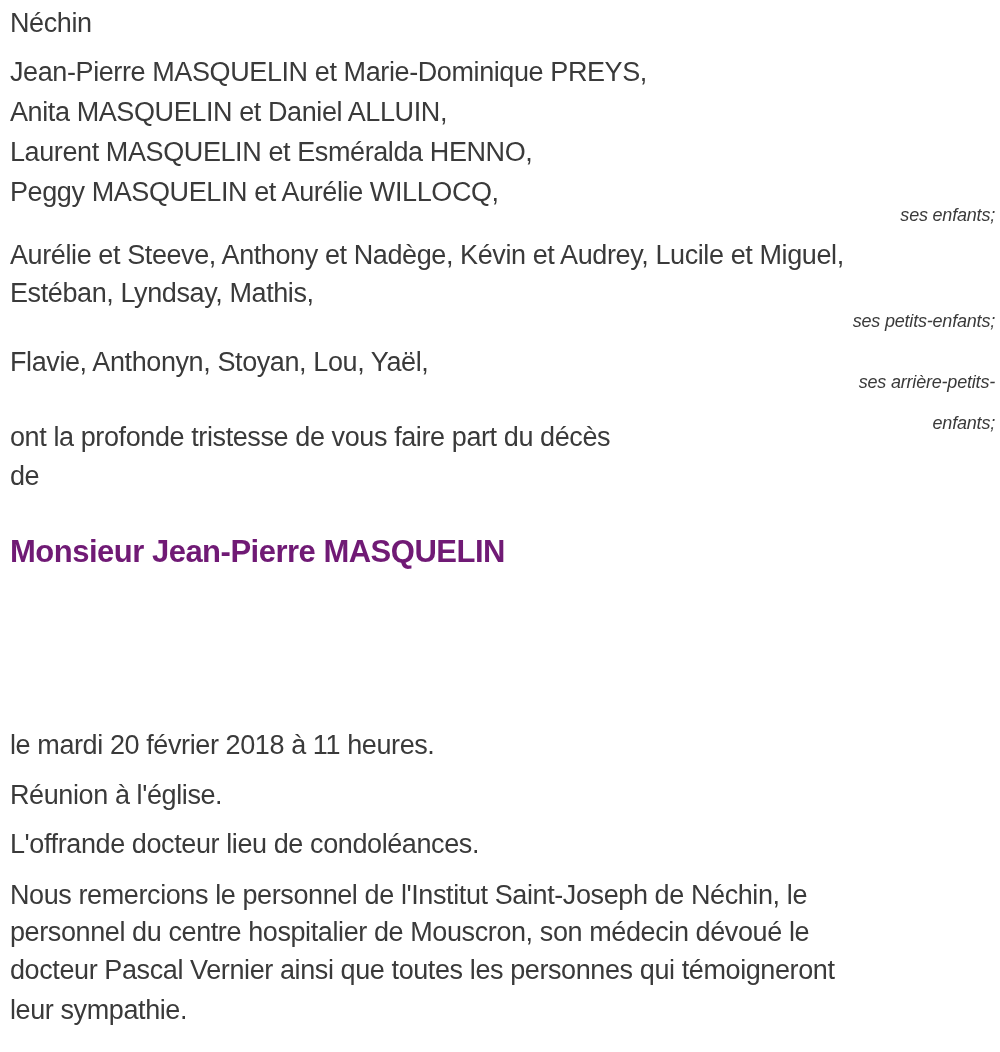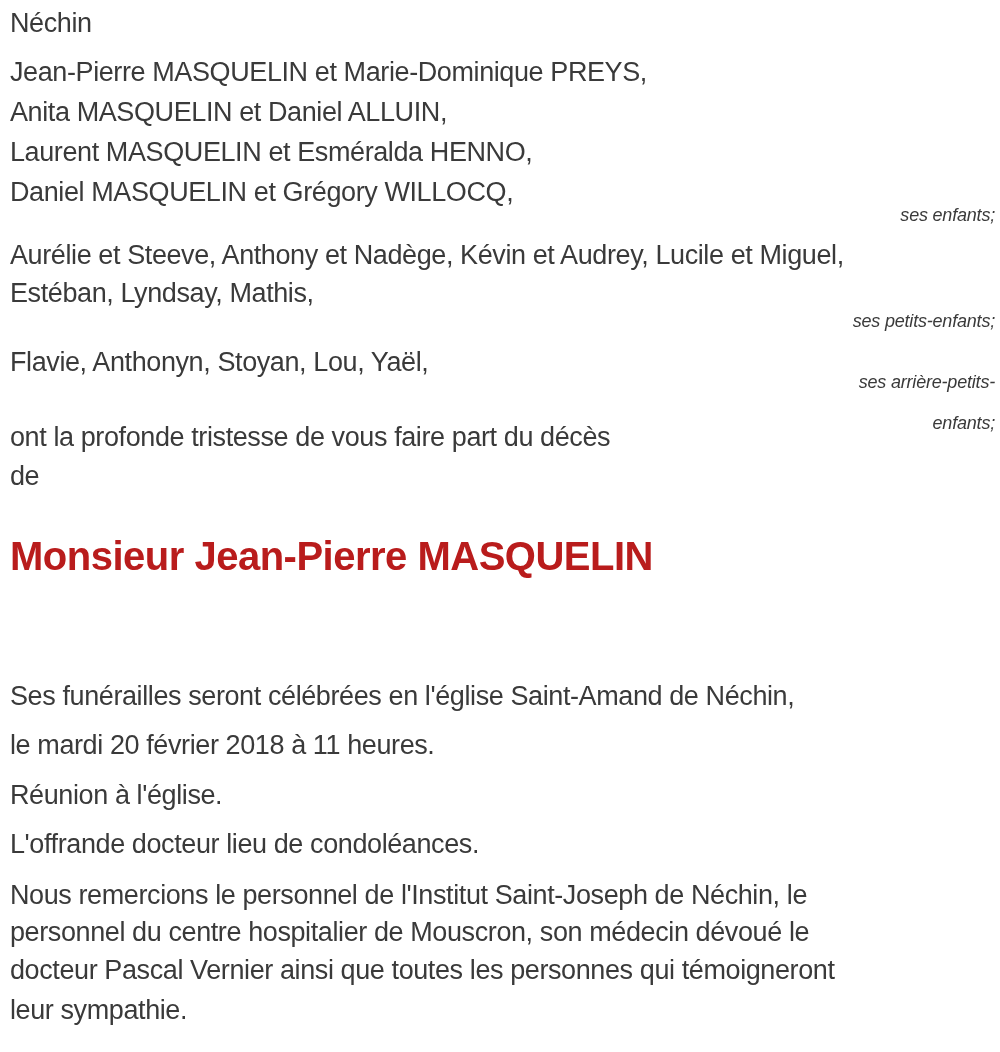--- a/index.html
+++ b/index.html
@@ -34,57 +34,56 @@
     font-size: 18px;
     line-height: 30px;
     letter-spacing: -0.2px;
     white-space: nowrap;
     color: #3a3a3a;
   }
   .deceased-title {
     position: absolute;
     left: 10px;
     top: 534px;
-    font-size: 40px;
+    font-size: 31px;
     font-weight: 700;
     letter-spacing: -0.5px;
     white-space: nowrap;
-    color: #b91c1c;
+    color: #701a75;
   }
 </style>
 </head>
 <body>
 
 <div class="page">
 
   <div class="line" style="top:8px">Néchin</div>
 
   <div class="line" style="top:57px">Jean-Pierre MASQUELIN et Marie-Dominique PREYS,</div>
   <div class="line" style="top:97px">Anita MASQUELIN et Daniel ALLUIN,</div>
   <div class="line" style="top:137px">Laurent MASQUELIN et Esméralda HENNO,</div>
-  <div class="line" style="top:177px">Daniel MASQUELIN et Grégory WILLOCQ,</div>
+  <div class="line" style="top:177px">Peggy MASQUELIN et Aurélie WILLOCQ,</div>
 
   <div class="relation" style="top:200px">ses enfants;</div>
 
   <div class="line" style="top:240px">Aurélie et Steeve, Anthony et Nadège, Kévin et Audrey, Lucile et Miguel,</div>
   <div class="line" style="top:278px">Estéban, Lyndsay, Mathis,</div>
 
   <div class="relation" style="top:306px">ses petits-enfants;</div>
 
   <div class="line" style="top:347px">Flavie, Anthonyn, Stoyan, Lou, Yaël,</div>
 
   <div class="relation" style="top:367px">ses arrière-petits-</div>
   <div class="relation" style="top:408px">enfants;</div>
 
   <div class="line" style="top:422px">ont la profonde tristesse de vous faire part du décès</div>
   <div class="line" style="top:461px">de</div>
 
   <div class="deceased-title">Monsieur Jean-Pierre MASQUELIN</div>
 
-  <div class="line" style="top:681px">Ses funérailles seront célébrées en l'église Saint-Amand de Néchin,</div>
   <div class="line" style="top:730px">le mardi 20 février 2018 à 11 heures.</div>
   <div class="line" style="top:780px">Réunion à l'église.</div>
   <div class="line" style="top:829px">L'offrande docteur lieu de condoléances.</div>
 
   <div class="line" style="top:880px">Nous remercions le personnel de l'Institut Saint-Joseph de Néchin, le</div>
   <div class="line" style="top:917px">personnel du centre hospitalier de Mouscron, son médecin dévoué le</div>
   <div class="line" style="top:955px">docteur Pascal Vernier ainsi que toutes les personnes qui témoigneront</div>
   <div class="line" style="top:995px">leur sympathie.</div>
 
 </div>

